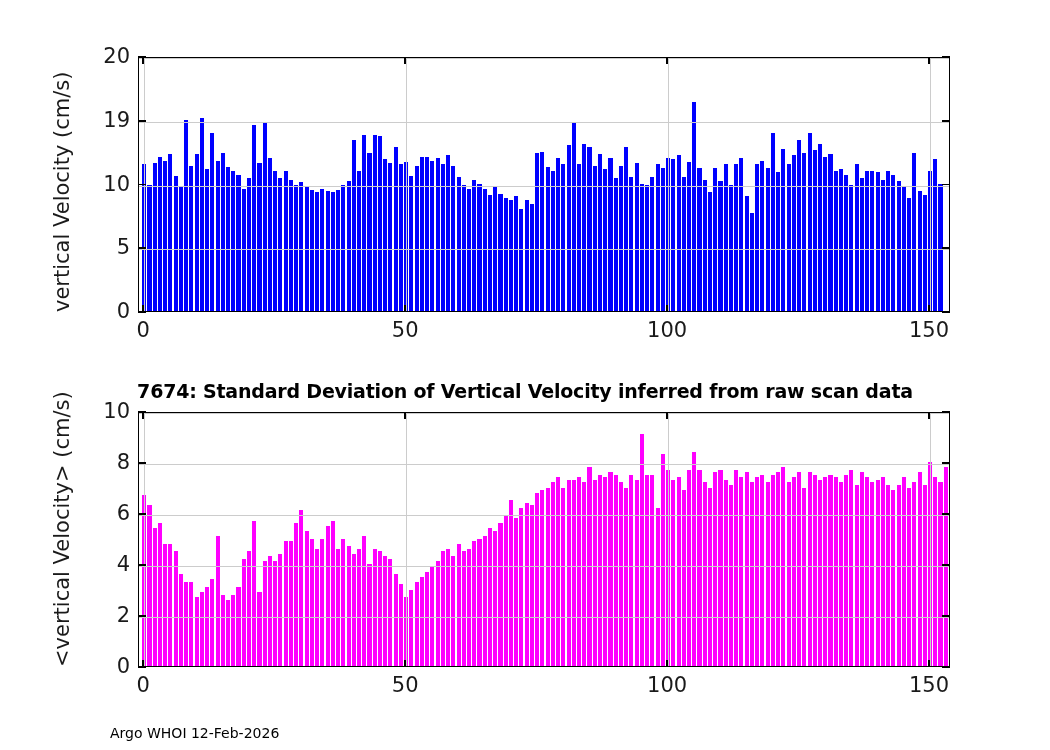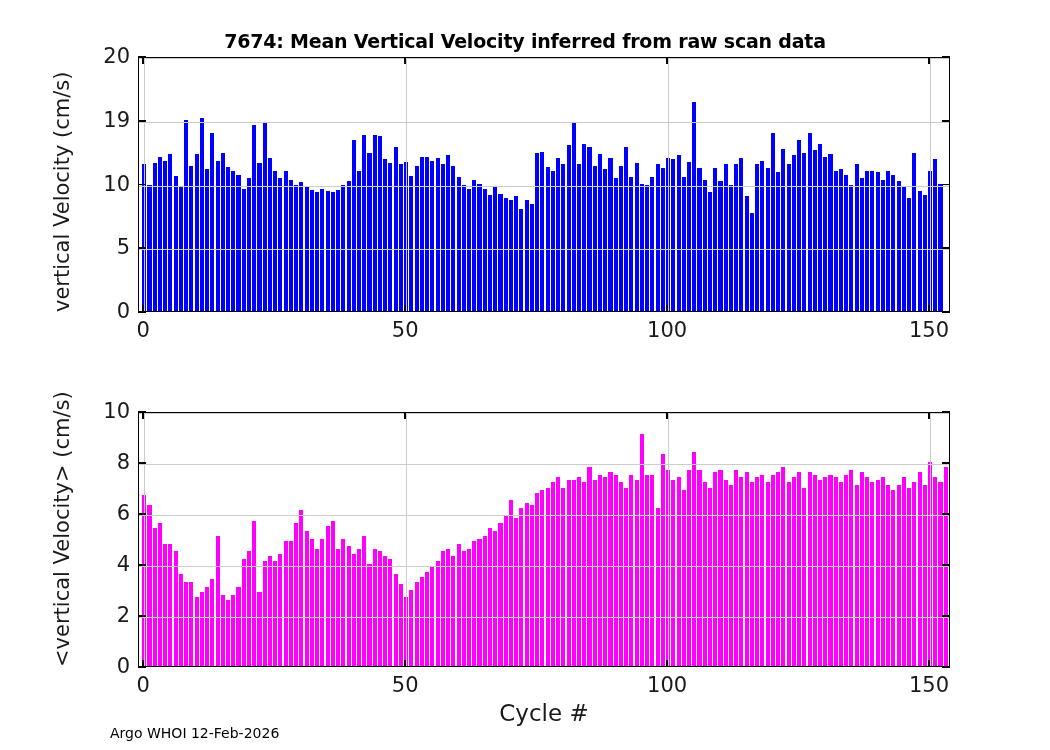--- a/index.html
+++ b/index.html
@@ -121,21 +121,20 @@
     white-space: nowrap;
   }
 </style>
 </head>
 <body>
 
 <div class="figure">
 
   <div class="axes" style="left:0; top:0; width:1050px; height:345px;">
 
-    <div class="plot-title" style="top:30px;">7674: Mean Vertical Velocity inferred from raw scan data</div>
 
     <div class="plot-box" id="box-top" style="left:138px; top:57px; width:812px; height:255px;">
       <div class="bars-layer" id="bars-top">
           <div class="bar" style="left: 3.19561px; width: 4.08619px; height: 146.625px; background: rgb(0, 0, 255);"></div>
           <div class="bar" style="left: 8.43432px; width: 4.08619px; height: 126.225px; background: rgb(0, 0, 255);"></div>
           <div class="bar" style="left: 13.673px; width: 4.08619px; height: 147.9px; background: rgb(0, 0, 255);"></div>
           <div class="bar" style="left: 18.9117px; width: 4.08619px; height: 154.275px; background: rgb(0, 0, 255);"></div>
           <div class="bar" style="left: 24.1505px; width: 4.08619px; height: 150.45px; background: rgb(0, 0, 255);"></div>
           <div class="bar" style="left: 29.3892px; width: 4.08619px; height: 156.825px; background: rgb(0, 0, 255);"></div>
           <div class="bar" style="left: 34.6279px; width: 4.08619px; height: 135.15px; background: rgb(0, 0, 255);"></div>
@@ -323,20 +322,21 @@
         <div class="xlabel-tick" style="left: 617.11px; top: 318px; width: 100px;">100</div>
         <div class="tick-x" style="left: 928.245px; top: 305px;"></div>
         <div class="tick-x" style="left: 928.245px; top: 57px;"></div>
         <div class="xlabel-tick" style="left: 879.045px; top: 318px; width: 100px;">150</div>
         <div class="ylabel-name" style="left: 50px; top: 312px;">vertical Velocity (cm/s)</div>
       </div>
   </div>
 
   <div class="axes" style="left:0; top:0; width:1050px; height:750px;">
 
+    <div class="plot-title" style="top:380px;">7674: Standard Deviation of Vertical Velocity inferred from raw scan data</div>
 
     <div class="plot-box" id="box-bottom" style="left:138px; top:412px; width:812px; height:255px;">
       <div class="bars-layer" id="bars-bottom">
           <div class="bar" style="left: 3.19561px; width: 4.08619px; height: 170.85px; background: rgb(255, 0, 255);"></div>
           <div class="bar" style="left: 8.43432px; width: 4.08619px; height: 160.65px; background: rgb(255, 0, 255);"></div>
           <div class="bar" style="left: 13.673px; width: 4.08619px; height: 137.7px; background: rgb(255, 0, 255);"></div>
           <div class="bar" style="left: 18.9117px; width: 4.08619px; height: 142.8px; background: rgb(255, 0, 255);"></div>
           <div class="bar" style="left: 24.1505px; width: 4.08619px; height: 122.4px; background: rgb(255, 0, 255);"></div>
           <div class="bar" style="left: 29.3892px; width: 4.08619px; height: 122.4px; background: rgb(255, 0, 255);"></div>
           <div class="bar" style="left: 34.6279px; width: 4.08619px; height: 114.75px; background: rgb(255, 0, 255);"></div>
@@ -526,18 +526,17 @@
         <div class="xlabel-tick" style="left: 355.174px; top: 673px; width: 100px;">50</div>
         <div class="tick-x" style="left: 666.31px; top: 660px;"></div>
         <div class="tick-x" style="left: 666.31px; top: 412px;"></div>
         <div class="xlabel-tick" style="left: 617.11px; top: 673px; width: 100px;">100</div>
         <div class="tick-x" style="left: 928.245px; top: 660px;"></div>
         <div class="tick-x" style="left: 928.245px; top: 412px;"></div>
         <div class="xlabel-tick" style="left: 879.045px; top: 673px; width: 100px;">150</div>
         <div class="ylabel-name" style="left: 50px; top: 667px;">&lt;vertical Velocity&gt; (cm/s)</div>
       </div>
 
-    <div class="xlabel-name" style="left:138px; top:700px; width:812px;">Cycle #</div>
   </div>
 
   <div class="footer-note" style="left:110px; top:725px;">Argo WHOI 12-Feb-2026</div>
 
 </div>
 
 </body></html>

